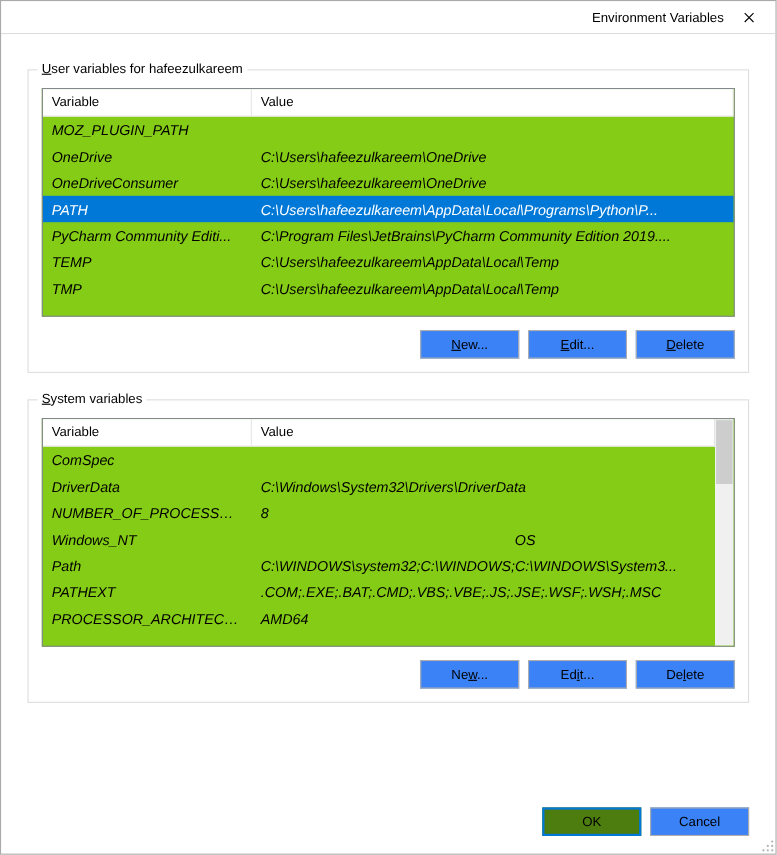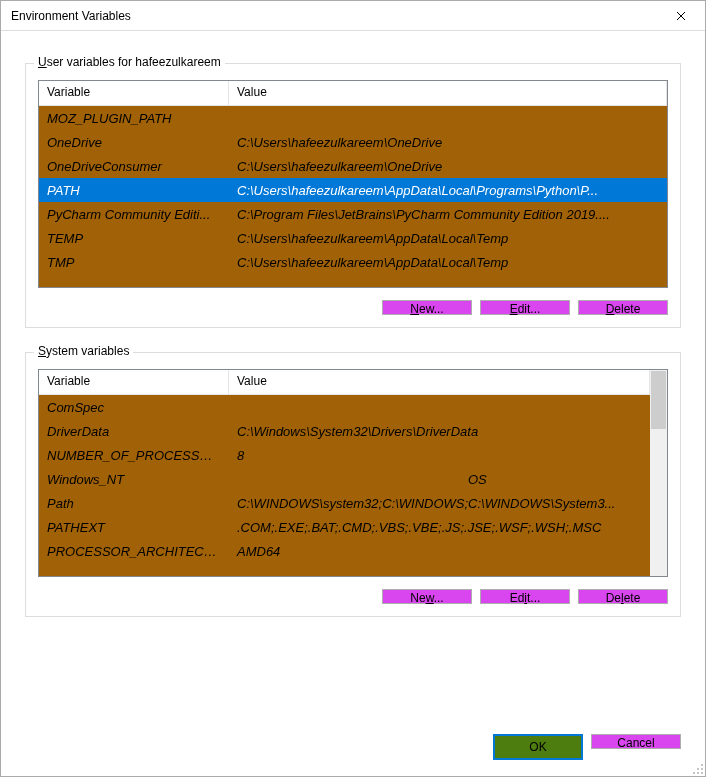--- a/index.html
+++ b/index.html
@@ -15,21 +15,21 @@
     flex-direction: column;
     color: #000;
   }
   .titlebar {
     height: 30px;
     display: flex;
     align-items: center;
     padding: 0 2px 0 10px;
     border-bottom: 1px solid #ddd;
   }
-  .titlebar-title { flex: 1; font-size: 12px; }
+  .titlebar-title { flex: 1; font-size: 12px; text-align: right; }
   .titlebar-close {
     width: 45px;
     height: 28px;
     display: flex;
     align-items: center;
     justify-content: center;
     font-size: 14px;
   }
   .content {
     flex: 1;
@@ -49,21 +49,21 @@
     left: 8px;
     background: #fff;
     padding: 0 4px;
     font-size: 12px;
   }
   .accesskey { text-decoration: underline; }
   .listview {
     border: 1px solid #828790;
     height: 208px;
     overflow: hidden;
-    background: #a16207;
+    background: #84cc16;
     position: relative;
   }
   .listview.with-scroll { padding-right: 17px; }
   .lv-scroll {
     position: absolute;
     right: 0; top: 0; bottom: 0;
     width: 17px;
     background: #f0f0f0;
   }
   .lv-scroll-thumb {
@@ -103,24 +103,24 @@
   }
   .button-row {
     display: flex;
     justify-content: flex-end;
     gap: 8px;
     margin-top: 12px;
   }
   button {
     font-family: inherit;
     font-size: 12px;
-    background: #d946ef;
+    background: #3b82f6;
     border: 1px solid #adadad;
     width: 90px;
-    height: 15px;
+    height: 26px;
     cursor: pointer;
   }
   button.default {
     border: 2px solid #0078d7;
     background: #4d7c0f;
     width: 90px;
     height: 26px;
   }
   .footer {
     display: flex;

